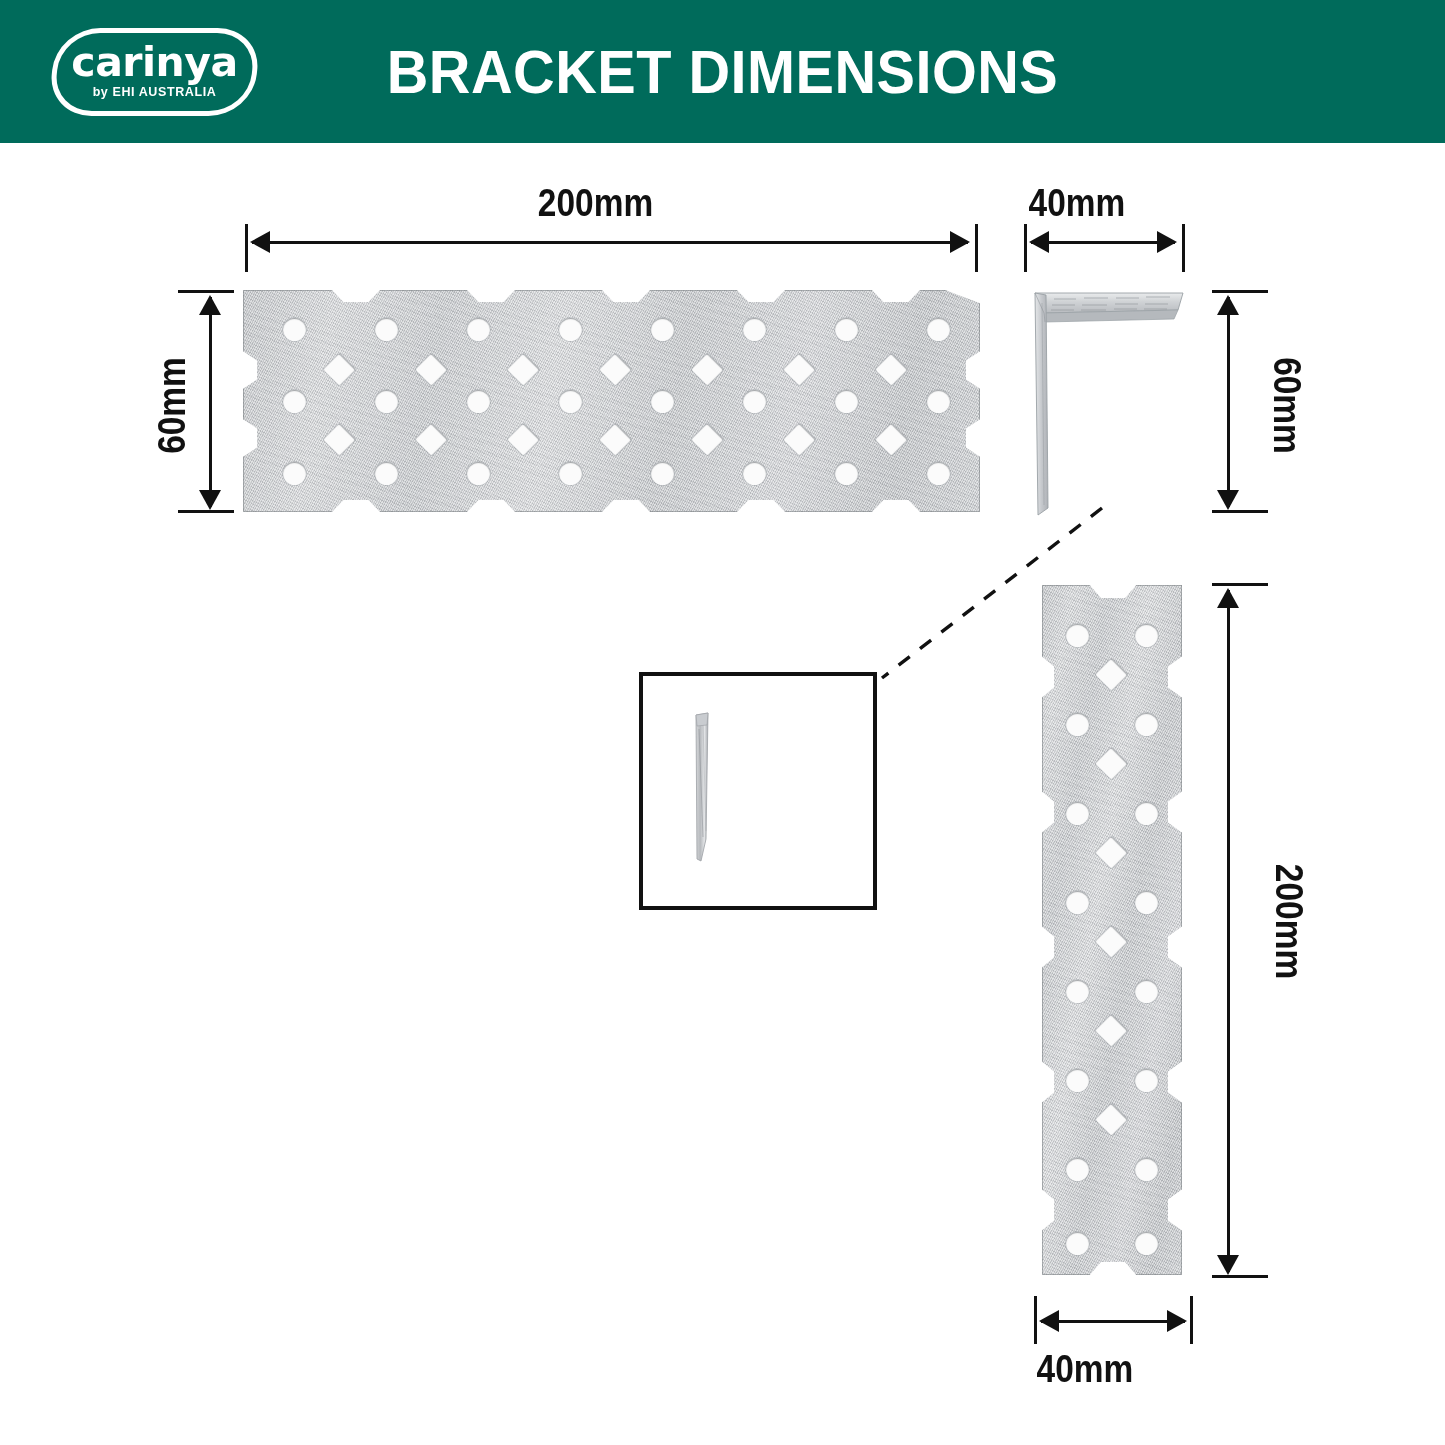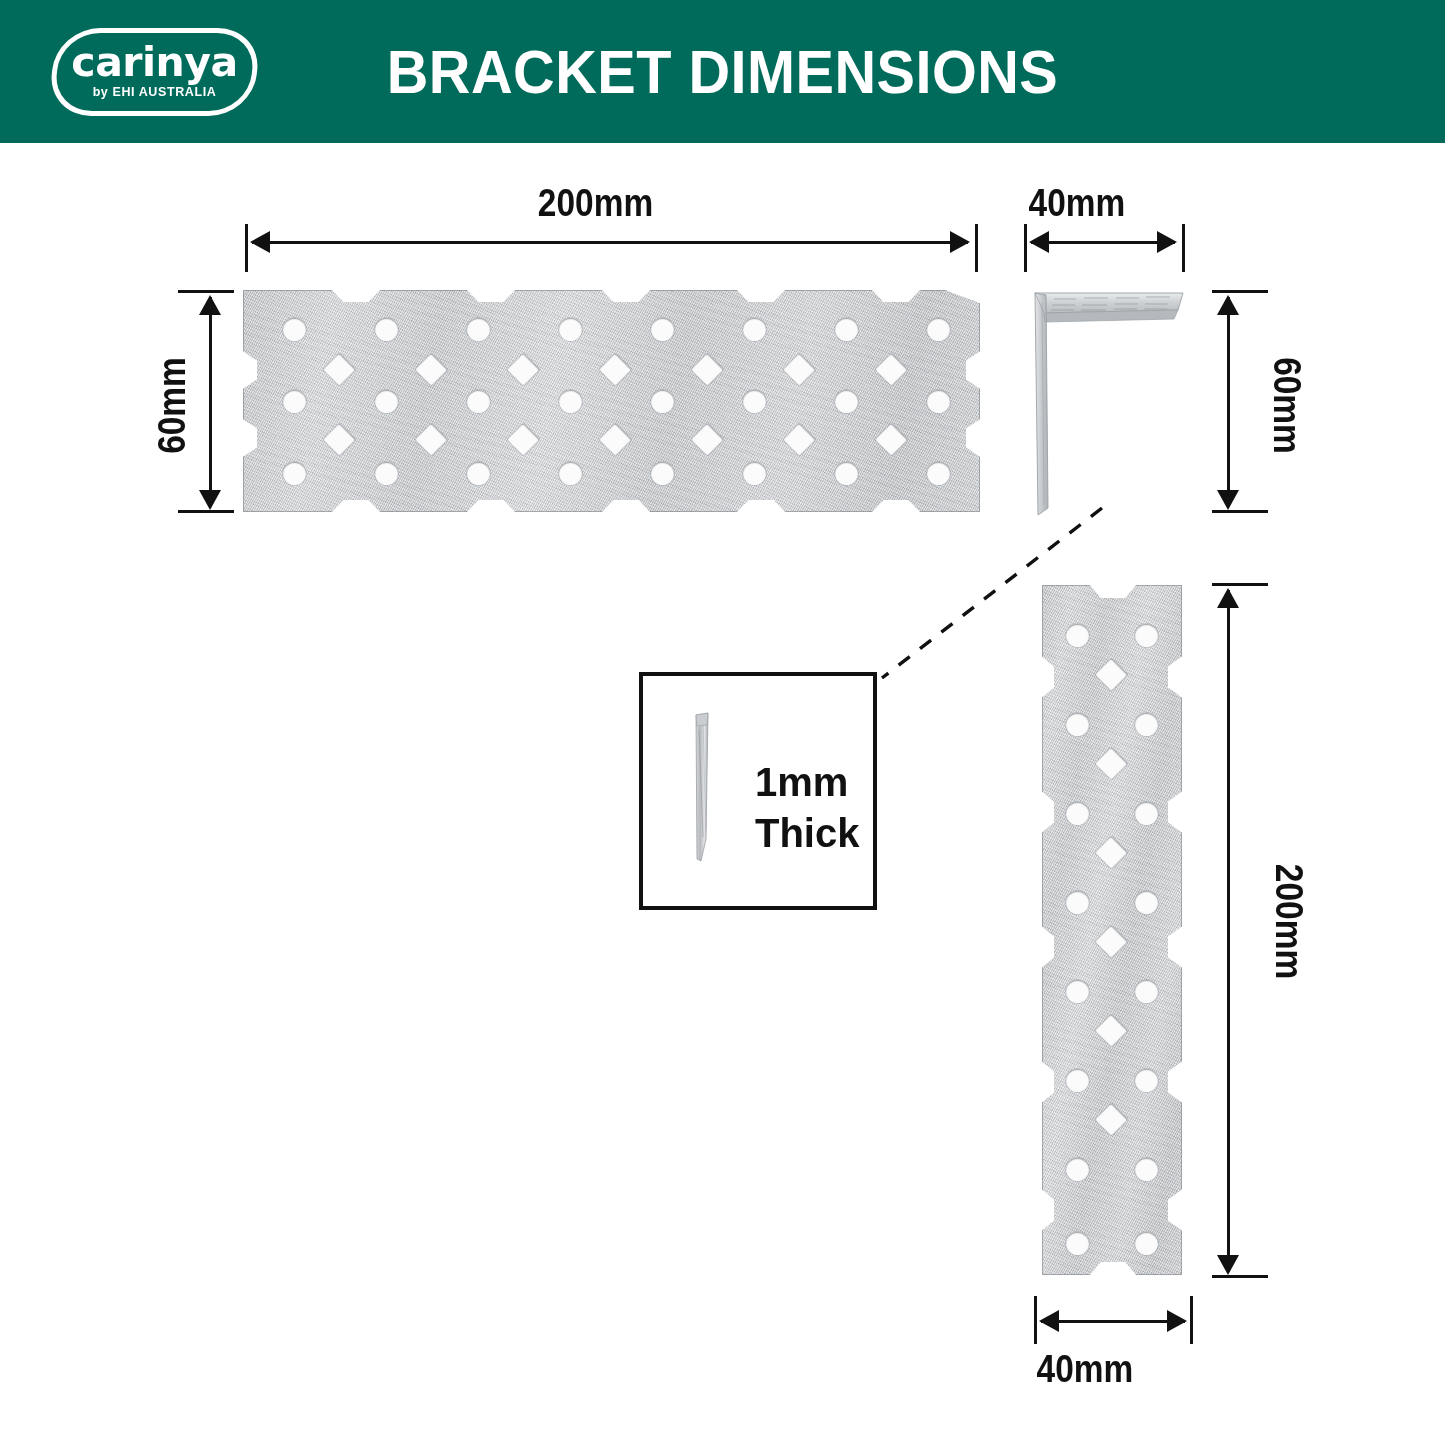--- a/index.html
+++ b/index.html
@@ -343,24 +343,20 @@
         <stop offset="35%" stop-color="#b6b9bd"></stop>
         <stop offset="70%" stop-color="#e2e4e6"></stop>
         <stop offset="100%" stop-color="#a9acb1"></stop>
       </linearGradient>
     </defs>
     <polygon points="2,4 14,2 12,128 7,150 3,148" fill="url(#edgeGrad)" stroke="#9a9ea3" stroke-width="0.8"></polygon>
     <line x1="5" y1="18" x2="9" y2="126" stroke="#8d9196" stroke-width="0.8" opacity="0.7"></line>
     <line x1="9" y1="12" x2="12" y2="120" stroke="#8d9196" stroke-width="0.6" opacity="0.5"></line>
     <polygon points="2,4 14,2 13,14 3,15" fill="#c9ccd0" stroke="#9a9ea3" stroke-width="0.6"></polygon>
   </svg>
-  <div id="callout-text">
-    <div>1mm</div>
-    <div>Thick</div>
-  </div>
 
   <div class="plate" style="left:1042px; top:585px; width:140px; height:690px;"></div>
 
   <div class="notch" style="left:1168px; top:655px; width:16px; height:44px; clip-path:polygon(100% 0,0 26%,0 74%,100% 100%);"></div>
   <div class="notch" style="left:1168px; top:790px; width:16px; height:44px; clip-path:polygon(100% 0,0 26%,0 74%,100% 100%);"></div>
   <div class="notch" style="left:1168px; top:925px; width:16px; height:44px; clip-path:polygon(100% 0,0 26%,0 74%,100% 100%);"></div>
   <div class="notch" style="left:1168px; top:1060px; width:16px; height:44px; clip-path:polygon(100% 0,0 26%,0 74%,100% 100%);"></div>
   <div class="notch" style="left:1168px; top:1188px; width:16px; height:44px; clip-path:polygon(100% 0,0 26%,0 74%,100% 100%);"></div>
 
   <div class="notch" style="left:1040px; top:655px; width:14px; height:44px; clip-path:polygon(0 0,100% 26%,100% 74%,0 100%);"></div>

